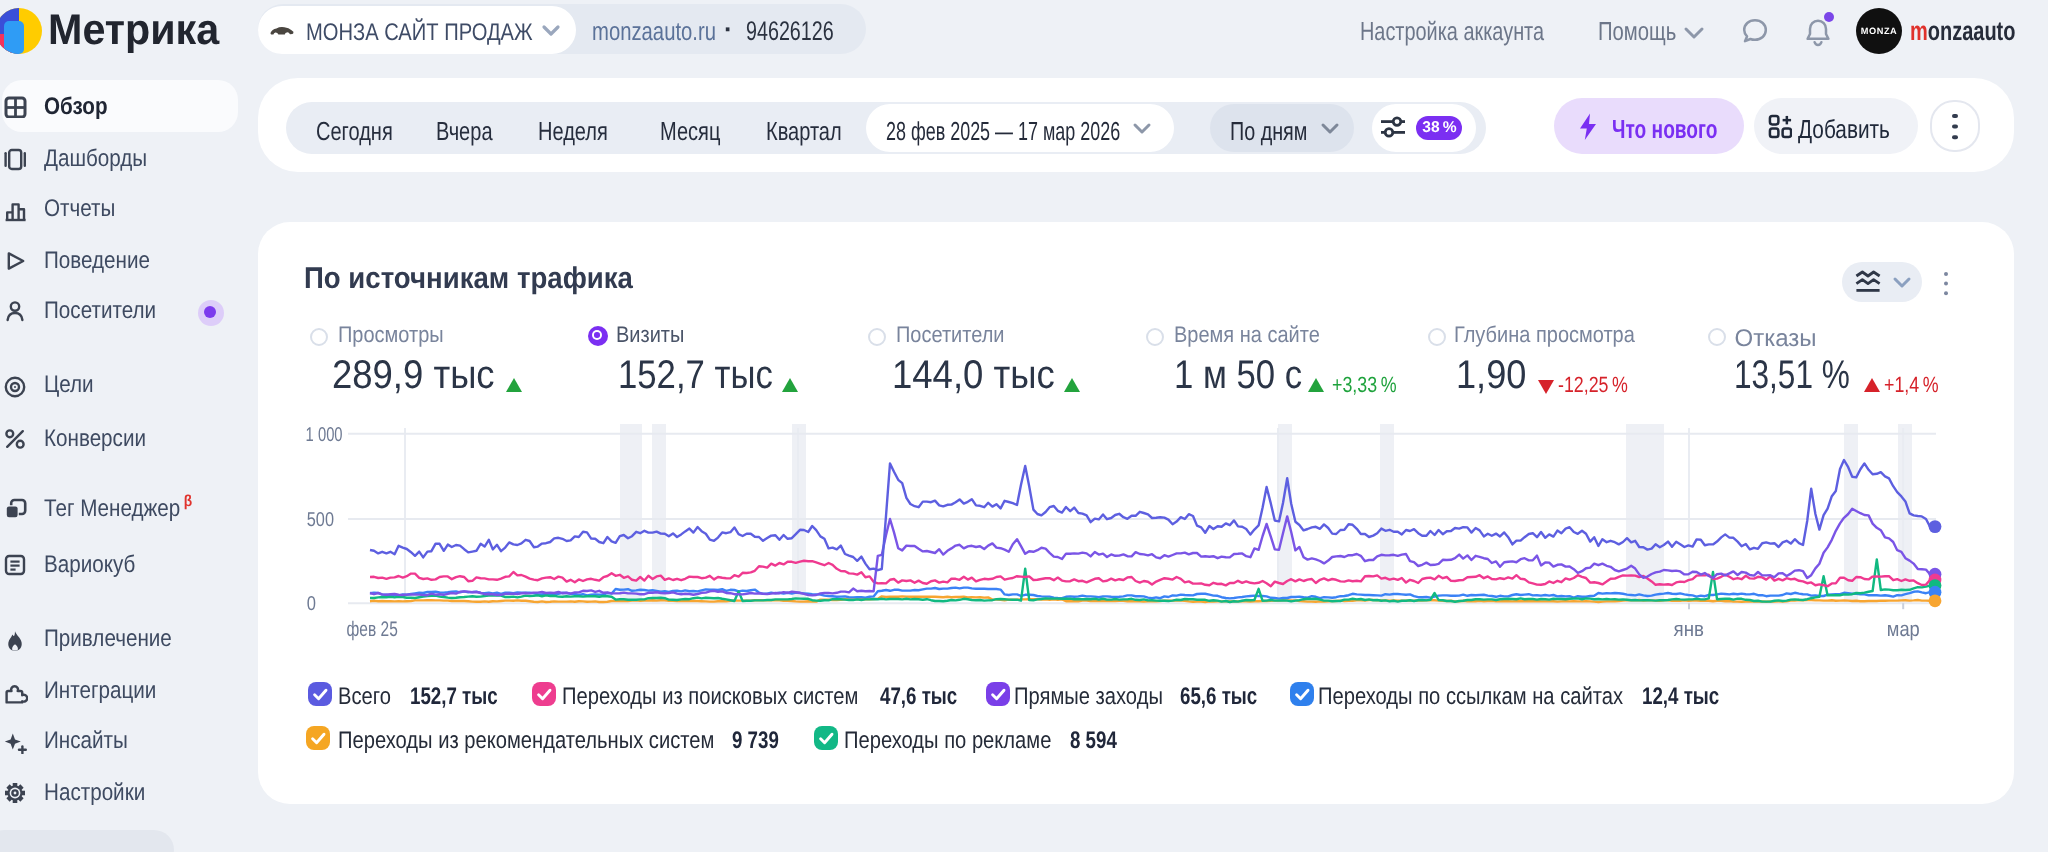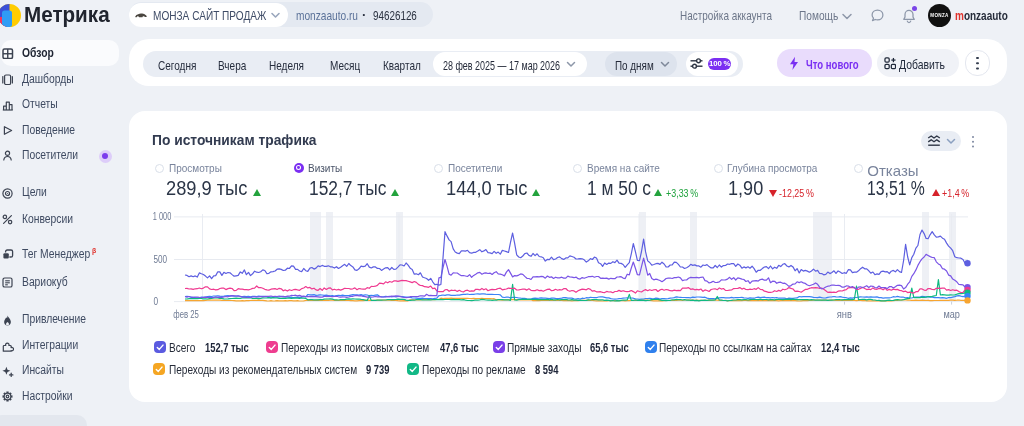--- a/index.html
+++ b/index.html
@@ -154,21 +154,21 @@
 <svg class="abs" style="left:658.5px;top:59px" width="12" height="11" viewBox="0 0 12 11">
     <path d="M2.5 3.5 L6 7 L9.5 3.5" fill="none" stroke="#7e8899" stroke-width="1.5" stroke-linecap="round" stroke-linejoin="round"></path>
   </svg>
 <div class="pill" style="left:686px;top:52px;width:52px;height:24px;background:#ffffff"></div>
 <svg class="abs" style="left:689.6px;top:57px" width="13" height="13" viewBox="0 0 13 13">
   <line x1="0.5" y1="3.8" x2="12.5" y2="3.8" stroke="#2c3443" stroke-width="1.4"></line>
   <line x1="0.5" y1="9.2" x2="12.5" y2="9.2" stroke="#2c3443" stroke-width="1.4"></line>
   <circle cx="8.5" cy="3.8" r="1.9" fill="#ffffff" stroke="#2c3443" stroke-width="1.4"></circle>
   <circle cx="4.5" cy="9.2" r="1.9" fill="#ffffff" stroke="#2c3443" stroke-width="1.4"></circle>
 </svg>
-<div class="pill" style="left:708px;top:58.2px;width:23.4px;height:11.6px;background:#7b2ff2;color:#ffffff;font-size:7.8px;font-weight:bold;text-align:center;line-height:12px">100 %</div>
+<div class="pill" style="left:708px;top:58.2px;width:23.4px;height:11.6px;background:#7b2ff2;color:#ffffff;font-size:7.8px;font-weight:bold;text-align:center;line-height:12px">38 %</div>
 <div class="pill" style="left:777px;top:49.3px;width:94.7px;height:27.5px;background:#e9dcfc"></div>
 <svg class="abs" style="left:788.2px;top:55.5px" width="12" height="15" viewBox="0 0 12 15">
     <path d="M7 0.8 L2 8.3 L5.4 8.3 L4.4 14 L10 6 L6.5 6 Z" fill="#7a2ff2"></path>
   </svg>
 <div class="txt" style="left:805.8px;top:56.5px;font-size:13px;font-weight:bold;color:#7a2ff2;transform:scaleX(0.736)">Что нового</div>
 <div class="pill" style="left:877px;top:49.3px;width:81.5px;height:27.5px;background:#f0f2f7"></div>
 <svg class="abs" style="left:883.8px;top:57px" width="12.5" height="12.5" viewBox="0 0 13 13">
   <rect x="1" y="1" width="4.4" height="4.4" rx="1.2" fill="none" stroke="#20293a" stroke-width="1.3"></rect>
   <rect x="1" y="7.6" width="4.4" height="4.4" rx="1.2" fill="none" stroke="#20293a" stroke-width="1.3"></rect>
   <rect x="7.6" y="7.6" width="4.4" height="4.4" rx="1.2" fill="none" stroke="#20293a" stroke-width="1.3"></rect>
@@ -203,21 +203,21 @@
 <div class="abs" style="left:434.0px;top:163.5px;width:9.2px;height:9.2px;border-radius:50%;border:1.4px solid #d9dfe9;background:#ffffff"></div>
 <div class="txt" style="left:447.5px;top:162px;font-size:11.3px;color:#79849c;transform:scaleX(0.885)">Посетители</div>
 <div class="txt" style="left:446.2px;top:177px;font-size:20px;color:#2b3547;transform:scaleX(0.913)">144,0 тыс</div>
 <div class="abs" style="left:573.3px;top:163.5px;width:9.2px;height:9.2px;border-radius:50%;border:1.4px solid #d9dfe9;background:#ffffff"></div>
 <div class="txt" style="left:586.8px;top:162px;font-size:11.3px;color:#79849c;transform:scaleX(0.885)">Время на сайте</div>
 <div class="txt" style="left:587.0px;top:177px;font-size:20px;color:#2b3547;transform:scaleX(0.868)">1 м 50 с</div>
 <div class="abs" style="left:713.8px;top:163.5px;width:9.2px;height:9.2px;border-radius:50%;border:1.4px solid #d9dfe9;background:#ffffff"></div>
 <div class="txt" style="left:727.3px;top:162px;font-size:11.3px;color:#79849c;transform:scaleX(0.885)">Глубина просмотра</div>
 <div class="txt" style="left:727.8px;top:177px;font-size:20px;color:#2b3547;transform:scaleX(0.904)">1,90</div>
 <div class="abs" style="left:853.8px;top:163.5px;width:9.2px;height:9.2px;border-radius:50%;border:1.4px solid #d9dfe9;background:#ffffff"></div>
-<div class="txt" style="left:867.3px;top:162px;font-size:15px;color:#79849c;transform:scaleX(1.0)">Отказы</div>
+<div class="txt" style="left:867.3px;top:162px;font-size:12px;color:#79849c;transform:scaleX(1.0)">Отказы</div>
 <div class="txt" style="left:867.0px;top:177px;font-size:20px;color:#2b3547;transform:scaleX(0.789)">13,51 %</div>
 <div class="abs" style="left:253.0px;top:188.7px;width:0;height:0;border-left:4px solid transparent;border-right:4px solid transparent;border-bottom:7px solid #23a33d"></div>
 <div class="abs" style="left:390.5px;top:188.7px;width:0;height:0;border-left:4px solid transparent;border-right:4px solid transparent;border-bottom:7px solid #23a33d"></div>
 <div class="abs" style="left:532.2px;top:188.7px;width:0;height:0;border-left:4px solid transparent;border-right:4px solid transparent;border-bottom:7px solid #23a33d"></div>
 <div class="abs" style="left:654.4px;top:188.7px;width:0;height:0;border-left:4px solid transparent;border-right:4px solid transparent;border-bottom:7px solid #23a33d"></div>
 <div class="abs" style="left:768.8px;top:189.5px;width:0;height:0;border-left:4px solid transparent;border-right:4px solid transparent;border-top:7px solid #d6222a"></div>
 <div class="abs" style="left:931.5px;top:188.7px;width:0;height:0;border-left:4px solid transparent;border-right:4px solid transparent;border-bottom:7px solid #d6222a"></div>
 <div class="txt" style="left:665.7px;top:187.0px;font-size:11px;color:#1ea23c;transform:scaleX(0.81)">+3,33 %</div>
 <div class="txt" style="left:778.5px;top:187.0px;font-size:11px;color:#d6222a;transform:scaleX(0.81)">-12,25 %</div>
 <div class="txt" style="left:941.7px;top:187.0px;font-size:11px;color:#d6222a;transform:scaleX(0.81)">+1,4 %</div>

